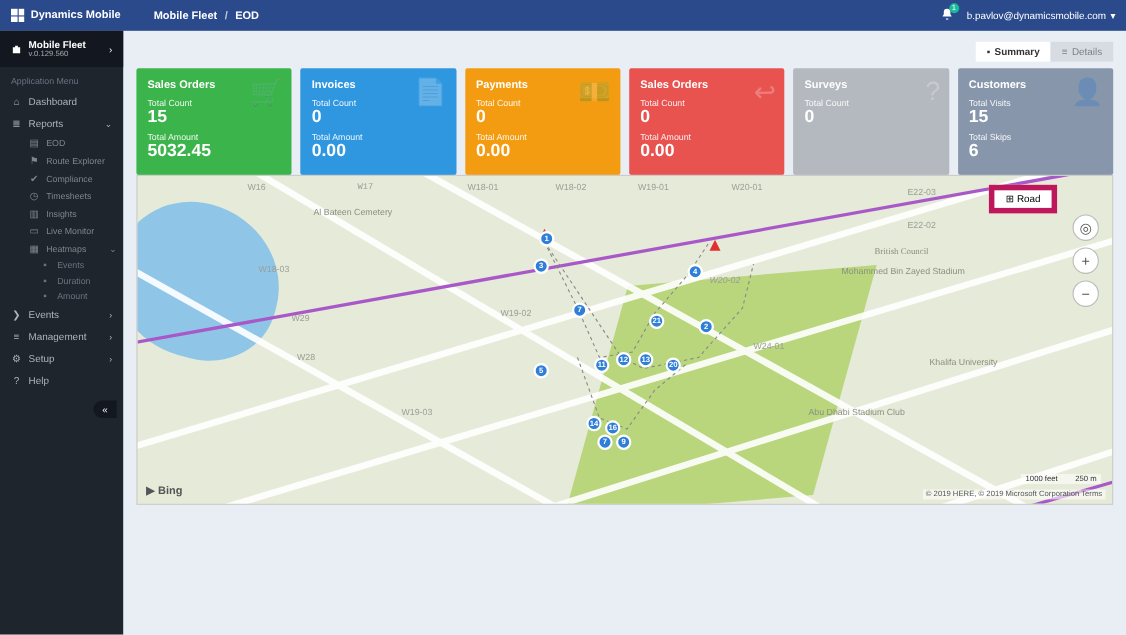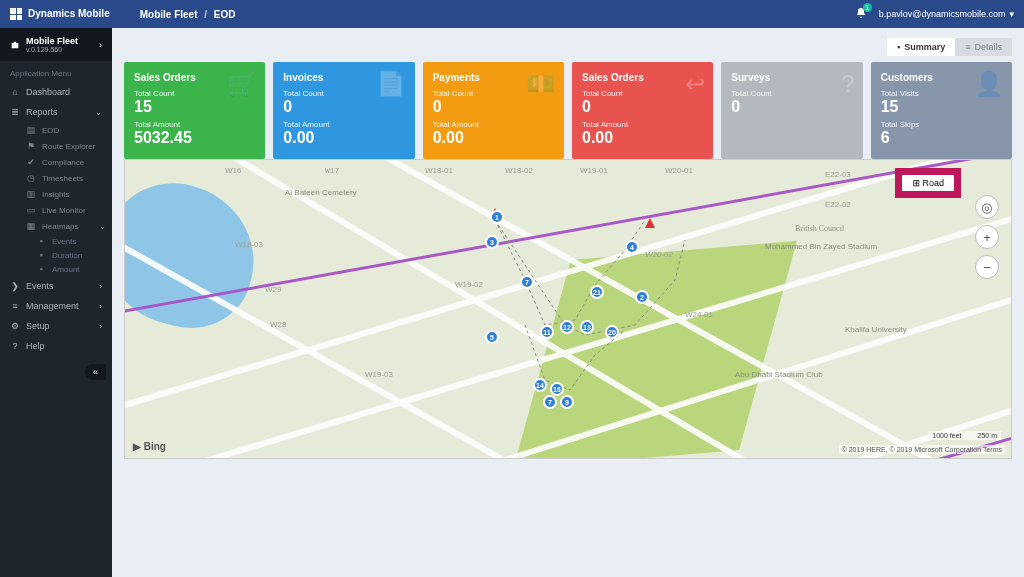--- a/index.html
+++ b/index.html
@@ -119,21 +119,21 @@
 .map-wrap .marker {
   position: absolute; width: 14px; height: 14px; border-radius: 50%; background: #2f7ed8;
   border: 2px solid #fff; font-size: 7px; color: #fff; display: flex;
   align-items: center; justify-content: center; font-weight: 700;
 }
 .map-wrap .flag {
   position: absolute; width: 0; height: 0; border-left: 5px solid transparent;
   border-right: 5px solid transparent; border-bottom: 10px solid #e03030;
 }
 .map-wrap .road-select {
-  position: absolute; top: 8px; right: 50px; background: #fff; border: 7px solid #be185d;
+  position: absolute; top: 8px; right: 50px; background: #fff; border: 5px solid #be185d;
   font-size: 9px; padding: 3px 10px;
 }
 .map-wrap .zoom-group { position: absolute; top: 35px; right: 12px; display: flex; flex-direction: column; gap: 6px; }
 .map-wrap .zbtn {
   width: 24px; height: 24px; border-radius: 50%; background: #fff; border: 1px solid #bbb;
   display: flex; align-items: center; justify-content: center; font-size: 13px; color: #555;
   cursor: pointer;
 }
 .map-wrap .bing {
   position: absolute; bottom: 6px; left: 8px; font-size: 10px; font-weight: 700; color: #555;

